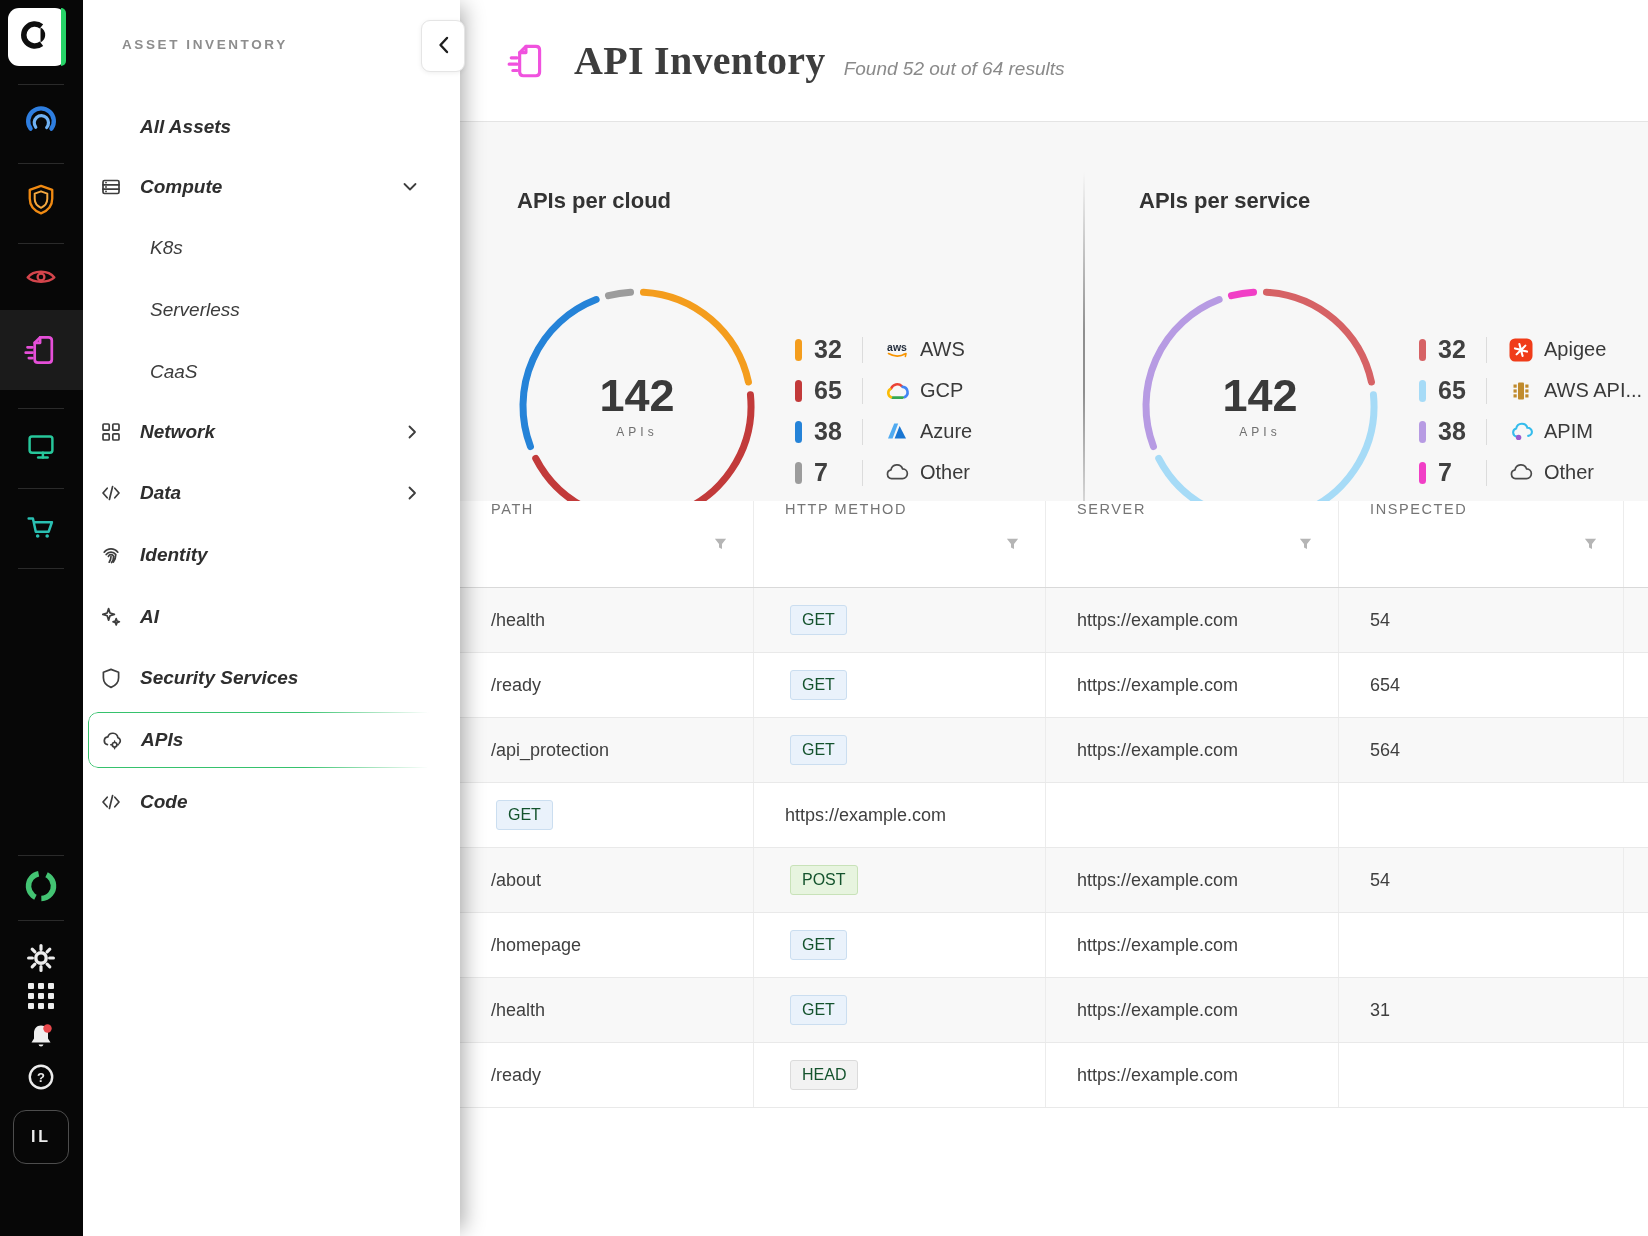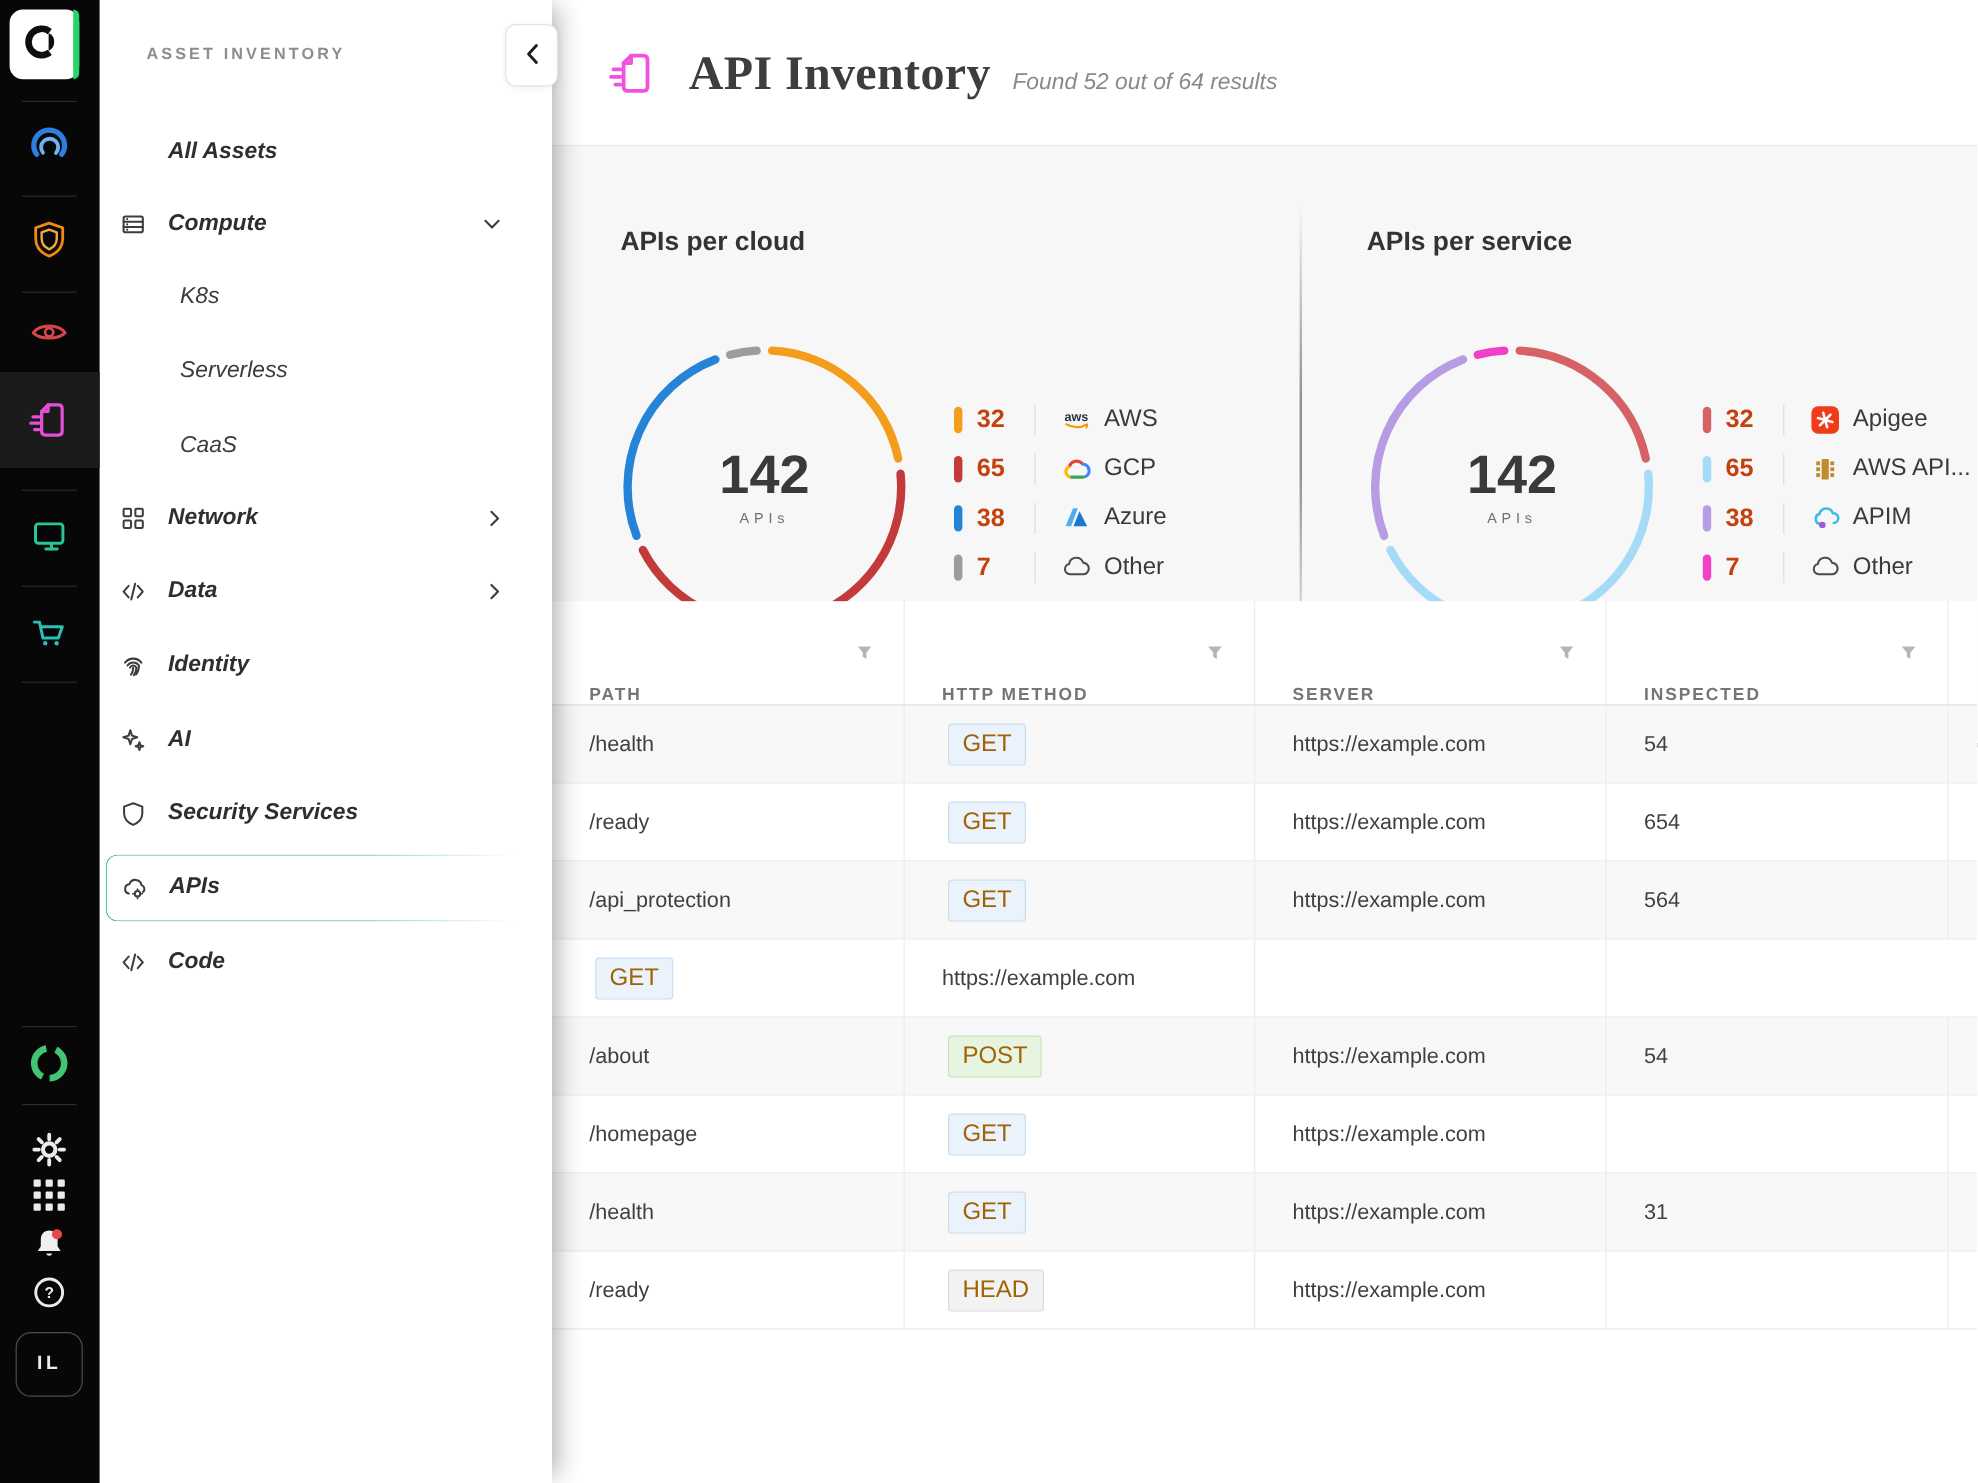--- a/index.html
+++ b/index.html
@@ -43,37 +43,37 @@
   .chart-title { position:absolute; top:66px; font-size:22px; font-weight:700; color:#333; }
   .vdiv { position:absolute; left:623px; top:50px; width:2px; height:380px;
     background:linear-gradient(#f7f7f7, #8f8f8f 42%, #8f8f8f 58%, #f7f7f7); }
   .donut { position:absolute; top:162px; width:244px; height:244px; }
   .donut-center { position:absolute; inset:0; display:flex; flex-direction:column; align-items:center; justify-content:center; pointer-events:none; }
   .dc-val { font-size:45px; font-weight:600; color:#3a3a3a; line-height:1; }
   .dc-lab { font-size:12px; letter-spacing:4px; color:#6f6f6f; margin-top:7px; }
   .legend { position:absolute; top:207px; display:flex; flex-direction:column; }
   .lg-row { height:41px; display:flex; align-items:center; cursor:pointer; }
   .lg-pill { width:7px; height:22px; border-radius:4px; flex:none; }
-  .lg-num { width:38px; margin-left:12px; font-size:21px; font-weight:700; color:#c2410c; }
+  .lg-num { width:38px; margin-left:12px; font-size:25px; font-weight:700; color:#404040; }
   .lg-sep { width:1px; height:26px; background:#dcdcdc; margin-left:10px; flex:none; }
   .lg-ico { width:26px; height:26px; margin-left:21px; display:flex; align-items:center; justify-content:center; flex:none; }
   .lg-lab { margin-left:10px; font-size:20px; color:#3a3a3a; white-space:nowrap; }
 
   
   .thead { position:absolute; top:501px; left:0; width:100%; height:87px; background:#fff; border-bottom:1px solid #d9d9d9; display:grid; grid-template-columns:294px 292px 293px 285px 1fr; }
-  .th { position:relative; display:flex; align-items:flex-end; padding-left:31px; border-right:1px solid #ececec; font-size:14.5px; font-weight:700; letter-spacing:1.6px; color:#757575; cursor:pointer; }
+  .th { position:relative; display:flex; align-items:flex-start; padding-left:31px; border-right:1px solid #ececec; font-size:14.5px; font-weight:400; letter-spacing:1.6px; color:#757575; cursor:pointer; }
   .th:last-child { border-right:none; }
   .th .funnel { position:absolute; right:25px; top:50%; transform:translateY(-50%); display:flex; cursor:pointer; }
   .tbody { position:absolute; top:588px; left:0; width:100%; }
   .tr { display:grid; grid-template-columns:294px 292px 293px 285px 1fr; height:65px; border-bottom:1px solid #e9e9e9; background:#fff; cursor:pointer; }
   .tr.alt { background:#F8F8F8; }
   .td { display:flex; align-items:center; padding-left:31px; border-right:1px solid #ececec; font-size:18px; color:#3f3f3f; overflow:hidden; }
   .td:last-child { border-right:none; }
   .td.method { padding-left:36px; }
-  .badge { padding:5px 11px; border-radius:3px; font-size:20px; color:#a16207; border:1px solid transparent; line-height:1.15; }
+  .badge { padding:5px 11px; border-radius:3px; font-size:16px; color:#14532d; border:1px solid transparent; line-height:1.15; }
 </style>
 </head>
 <body>
 
 <div class="stage">
 
   <aside class="rail" id="rail">
     <div class="rail-active"></div>
     <div class="logo-tile">
       <span id="orca-logo-slot"><svg width="36" height="36" viewBox="0 0 36 36" fill="none">

